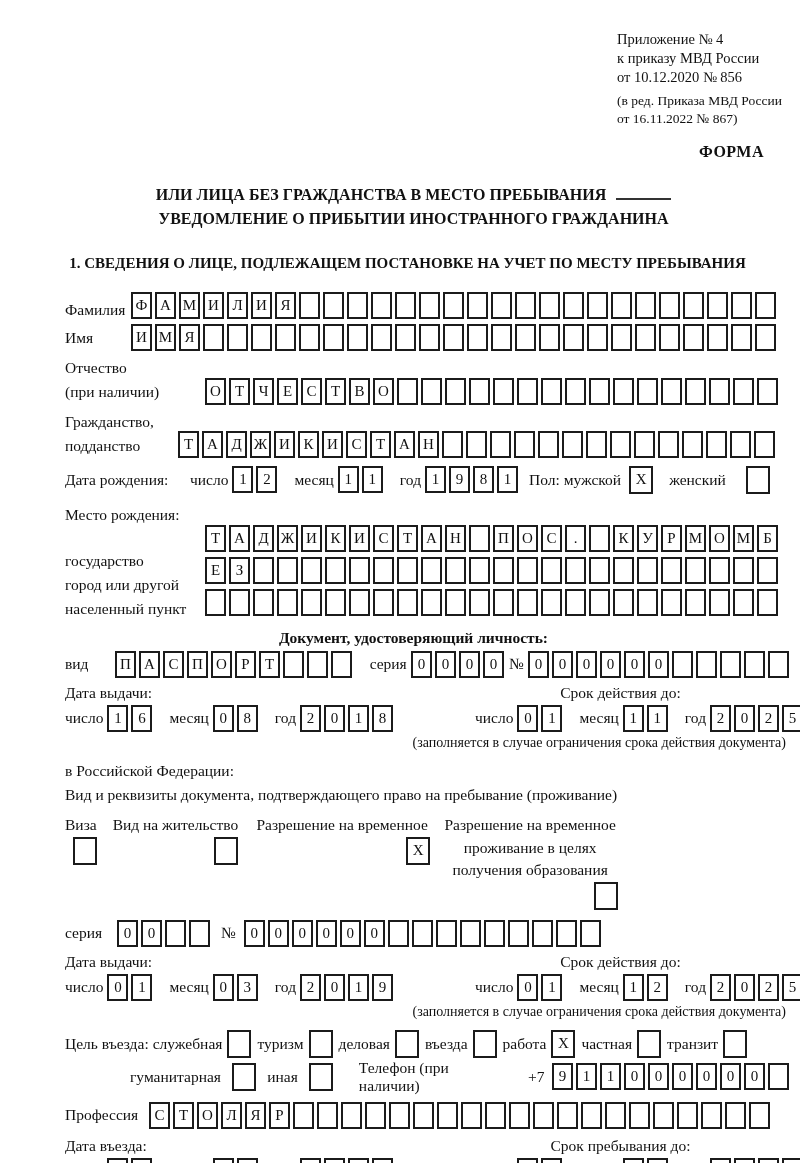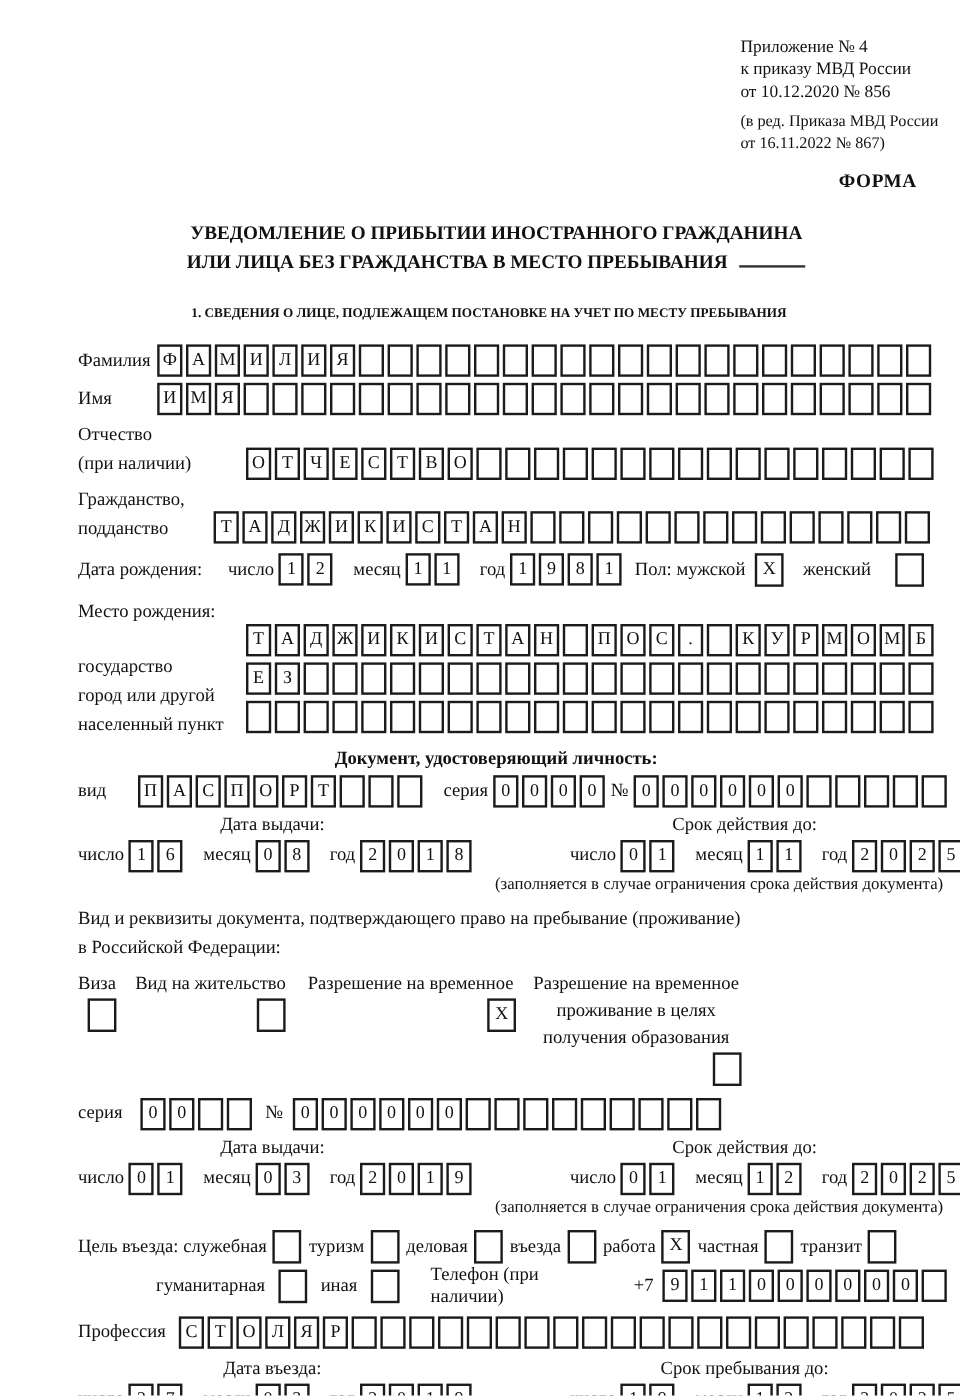--- a/index.html
+++ b/index.html
@@ -5,39 +5,39 @@
   html,body{margin:0;padding:0;background:#ffffff;}
   body{width:800px;height:1163px;font-family:"Liberation Serif","DejaVu Serif",serif;color:#111;overflow:hidden;}
   .page{box-sizing:border-box;width:800px;height:1027px;padding:30px 8px 0 65px;}
   .small{font-size:14.5px;line-height:1.32;}
   .smaller{font-size:13.5px;line-height:1.3;}
   .top-right{margin-left:552px;width:190px;}
   .rev{margin-top:5px;}
   .forma{margin-top:16px;text-align:right;padding-right:28px;font-weight:bold;font-size:16px;letter-spacing:.5px;}
   .title{margin-top:22px;text-align:center;font-weight:bold;font-size:16px;line-height:1.5;margin-left:-30px;}
   .blank-line{display:inline-block;width:55px;border-bottom:2px solid #333;height:14px;margin-left:10px;}
-  .sect{margin-top:24px;margin-left:-42px;font-weight:bold;font-size:11px;text-align:center;white-space:nowrap;}
+  .sect{margin-top:24px;margin-left:-42px;font-weight:bold;font-size:15px;text-align:center;white-space:nowrap;}
   .row{display:flex;align-items:center;margin-top:5px;font-size:15.5px;}
   .rowt{display:flex;align-items:flex-end;margin-top:5px;font-size:15.5px;}
   .lbl{flex:none;}
   .w66{width:66px;}
   .w84{width:84px;}
   .w113{width:113px;}
   .w140{width:140px;}
   .w50{width:50px;}
   .lblcol{flex:none;line-height:1.55;}
   .cell{box-sizing:border-box;display:inline-flex;flex:none;align-items:center;justify-content:center;
         width:21px;height:27px;border:2px solid #1b1b1b;margin-right:3px;font-size:15px;background:#fff;}
   .cb{box-sizing:border-box;display:inline-flex;flex:none;align-items:center;justify-content:center;
       width:24px;height:28px;border:2px solid #1b1b1b;font-size:15px;background:#fff;}
   .boxrow{display:inline-flex;flex:none;}
   .stack>.boxrow{display:flex;margin-bottom:5px;}
   .dochdr{margin-top:8px;text-align:center;font-weight:bold;font-size:15.5px;margin-left:-30px;}
   .dhdr{display:flex;margin-top:6px;font-size:15.5px;}
-  .dhdr .lhalf{width:340px;text-align:center;}
+  .dhdr .lhalf{width:340px;}
   .dhdr .rhalf{width:360px;text-align:center;margin-left:60px;}
   .drow{display:flex;align-items:center;margin-top:3px;font-size:15.5px;}
   .dgroup{display:inline-flex;align-items:center;flex:none;}
   .dgroup .dl{margin-right:4px;}
   .dgroup .dl2{margin:0 4px 0 14px;}
   .note{margin-top:3px;text-align:right;font-size:14px;padding-right:6px;}
   .intro{margin-top:8px;font-size:15.5px;line-height:1.6;}
   .permit-row{display:flex;align-items:flex-start;margin-top:6px;font-size:15.5px;}
   .opt{display:flex;align-items:flex-end;flex-direction:column;}
   .opt .olbl{text-align:center;line-height:1.45;}
@@ -56,27 +56,27 @@
     <div class="small">Приложение № 4</div>
     <div class="small">к приказу МВД России</div>
     <div class="small">от 10.12.2020 № 856</div>
     <div class="smaller rev">(в ред. Приказа МВД России</div>
     <div class="smaller">от 16.11.2022 № 867)</div>
   </div>
 
   <div class="forma">ФОРМА</div>
 
   <div class="title">
+    <div><span>ИЛИ ЛИЦА БЕЗ ГРАЖДАНСТВА В МЕСТО ПРЕБЫВАНИЯ</span><span class="blank-line"></span></div>
     <div>УВЕДОМЛЕНИЕ О ПРИБЫТИИ ИНОСТРАННОГО ГРАЖДАНИНА</div>
-    <div><span>ИЛИ ЛИЦА БЕЗ ГРАЖДАНСТВА В МЕСТО ПРЕБЫВАНИЯ</span><span class="blank-line"></span></div>
   </div>
 
   <div class="sect">1. СВЕДЕНИЯ О ЛИЦЕ, ПОДЛЕЖАЩЕМ ПОСТАНОВКЕ НА УЧЕТ ПО МЕСТУ ПРЕБЫВАНИЯ</div>
 
-  <div class="row" style="margin-top:20px;">
+  <div class="row" style="margin-top:20px;align-items:flex-end;">
     <span class="lbl w66">Фамилия</span>
     <span class="boxrow">
         <span class="cell">Ф</span>
         <span class="cell">А</span>
         <span class="cell">М</span>
         <span class="cell">И</span>
         <span class="cell">Л</span>
         <span class="cell">И</span>
         <span class="cell">Я</span>
         <span class="cell"></span>
@@ -405,22 +405,22 @@
           <span class="cell">2</span>
           <span class="cell">0</span>
           <span class="cell">2</span>
           <span class="cell">5</span>
         </span>
     </span>
   </div>
   <div class="note">(заполняется в случае ограничения срока действия документа)</div>
 
   <div class="intro">
+    <div>в Российской Федерации:</div>
     <div>Вид и реквизиты документа, подтверждающего право на пребывание (проживание)</div>
-    <div>в Российской Федерации:</div>
   </div>
 
   <div class="permit-row">
     <span class="opt">
       <span class="olbl">Виза</span>
       <span class="gap4"></span>
       <span class="cb"></span>
     </span>
     <span class="gap16"></span>
     <span class="opt">

